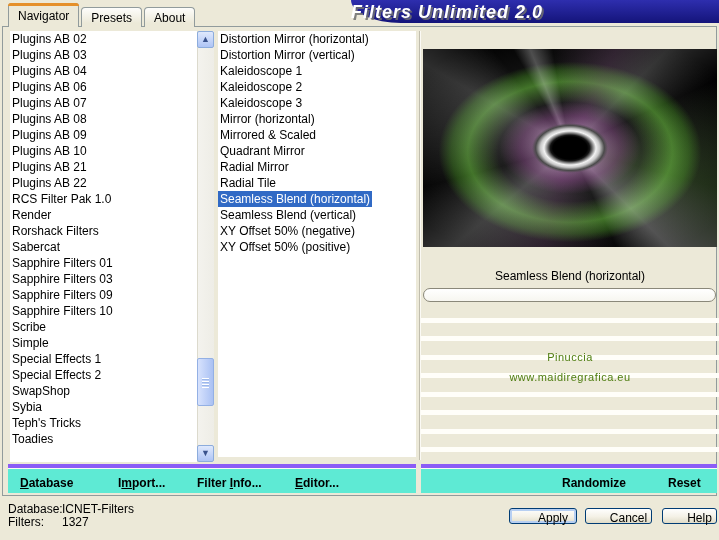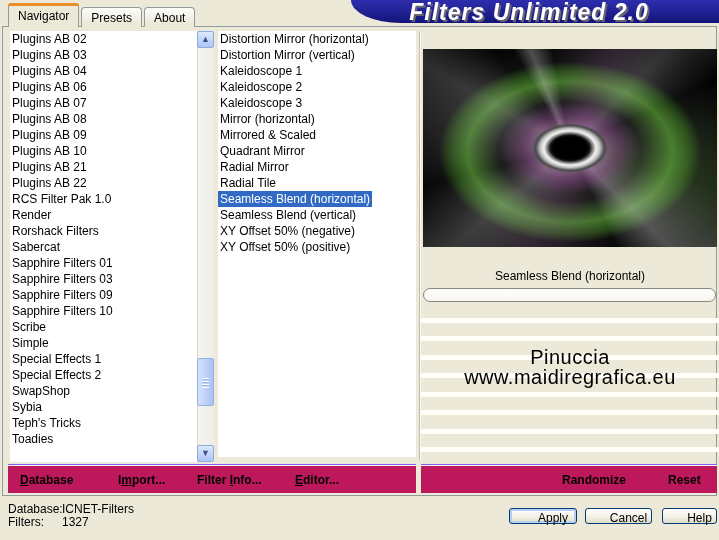--- a/index.html
+++ b/index.html
@@ -6,22 +6,22 @@
   body{
     width:719px;height:540px;position:relative;overflow:hidden;
     background:#ece9d8;
     font-family:"Liberation Sans",sans-serif;font-size:12px;color:#000;
   }
   
   .banner{
     position:absolute;left:351px;top:0;width:368px;height:23px;box-sizing:border-box;
     background:linear-gradient(#2e2eae,#14147a);
     border-bottom-left-radius:50px 23px;
-    color:#fff;text-align:center;padding:1px 12px 0 0;
-    font-style:italic;font-weight:bold;font-size:23px;letter-spacing:1px;
+    color:#fff;text-align:left;padding:1px 12px 0 0;
+    font-style:italic;font-weight:bold;font-size:18px;letter-spacing:1px;
     line-height:22px;text-shadow:2px 2px 0 rgba(110,110,110,.85);
   }
   
   .tabs{position:absolute;left:8px;top:4px;height:23px;display:flex;align-items:flex-end;z-index:6;}
   .tab{
     box-sizing:border-box;height:20px;margin-right:2px;padding:3px 9px 0 9px;
     border:1px solid #919b9c;border-bottom:none;border-radius:4px 4px 0 0;
     background:linear-gradient(#fdfdfb,#ece9d8 80%);white-space:nowrap;cursor:default;
   }
   .tab.active{
@@ -87,26 +87,26 @@
   .slider-trough{
     position:absolute;left:423px;top:288px;width:293px;height:14px;box-sizing:border-box;
     background:linear-gradient(#fff,#f7f6f0);border:1px solid #8a887a;border-radius:8px;
   }
   .params{
     position:absolute;left:421px;top:318px;width:298px;height:138px;
     background:repeating-linear-gradient(to bottom,#fffef9 0 5px,rgba(0,0,0,0) 5px 18.5px);
   }
   .watermark{
     position:absolute;left:423px;top:347px;width:294px;text-align:center;
-    color:#000000;font-size:20px;line-height:20px;letter-spacing:.5px;
+    color:#4d7c0f;font-size:11px;line-height:20px;letter-spacing:.5px;
   }
   
   .toolbar{
     position:absolute;top:464px;height:29px;box-sizing:border-box;
-    border-top:1px solid #8b5cf6;box-shadow:inset 0 1px 0 #fbfaf5;background:#be185d;
+    border-top:4px solid #8b5cf6;box-shadow:inset 0 1px 0 #fbfaf5;background:#5eead4;
   }
   .toolbar-left{left:8px;width:408px;}
   .toolbar-right{left:421px;width:296px;}
   .tb-btn{position:absolute;top:8px;font-weight:bold;white-space:nowrap;cursor:default;}
   .accel{text-decoration:underline;}
   
   .statusbar{position:absolute;left:8px;top:503px;line-height:13px;}
   .status-label{display:inline-block;width:54px;}
   .xp-btn{
     position:absolute;top:508px;height:16px;box-sizing:border-box;cursor:default;

